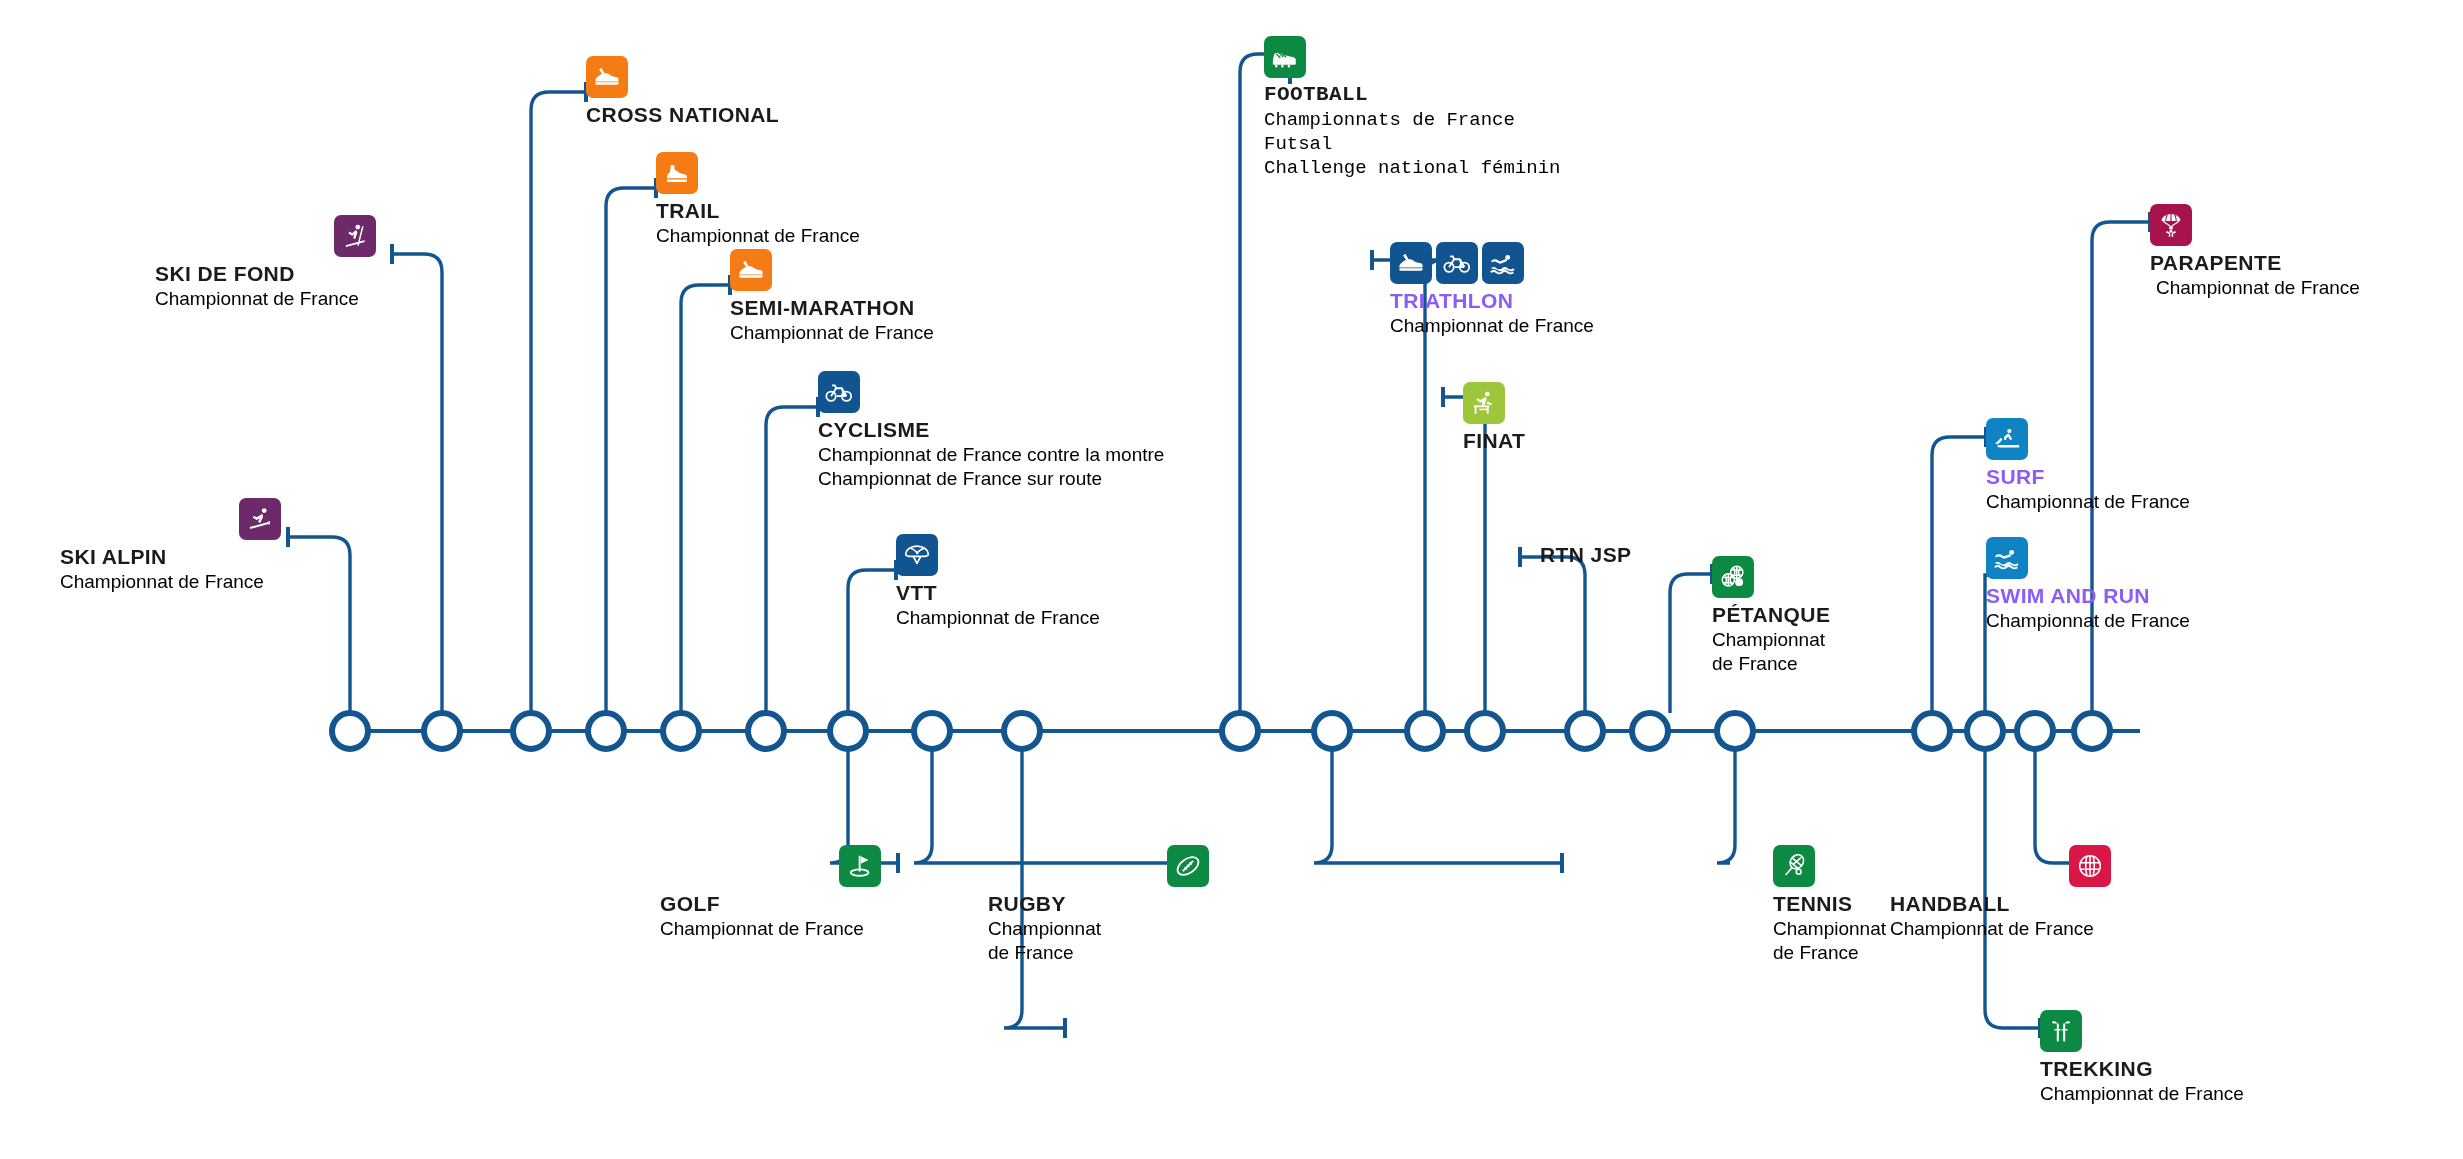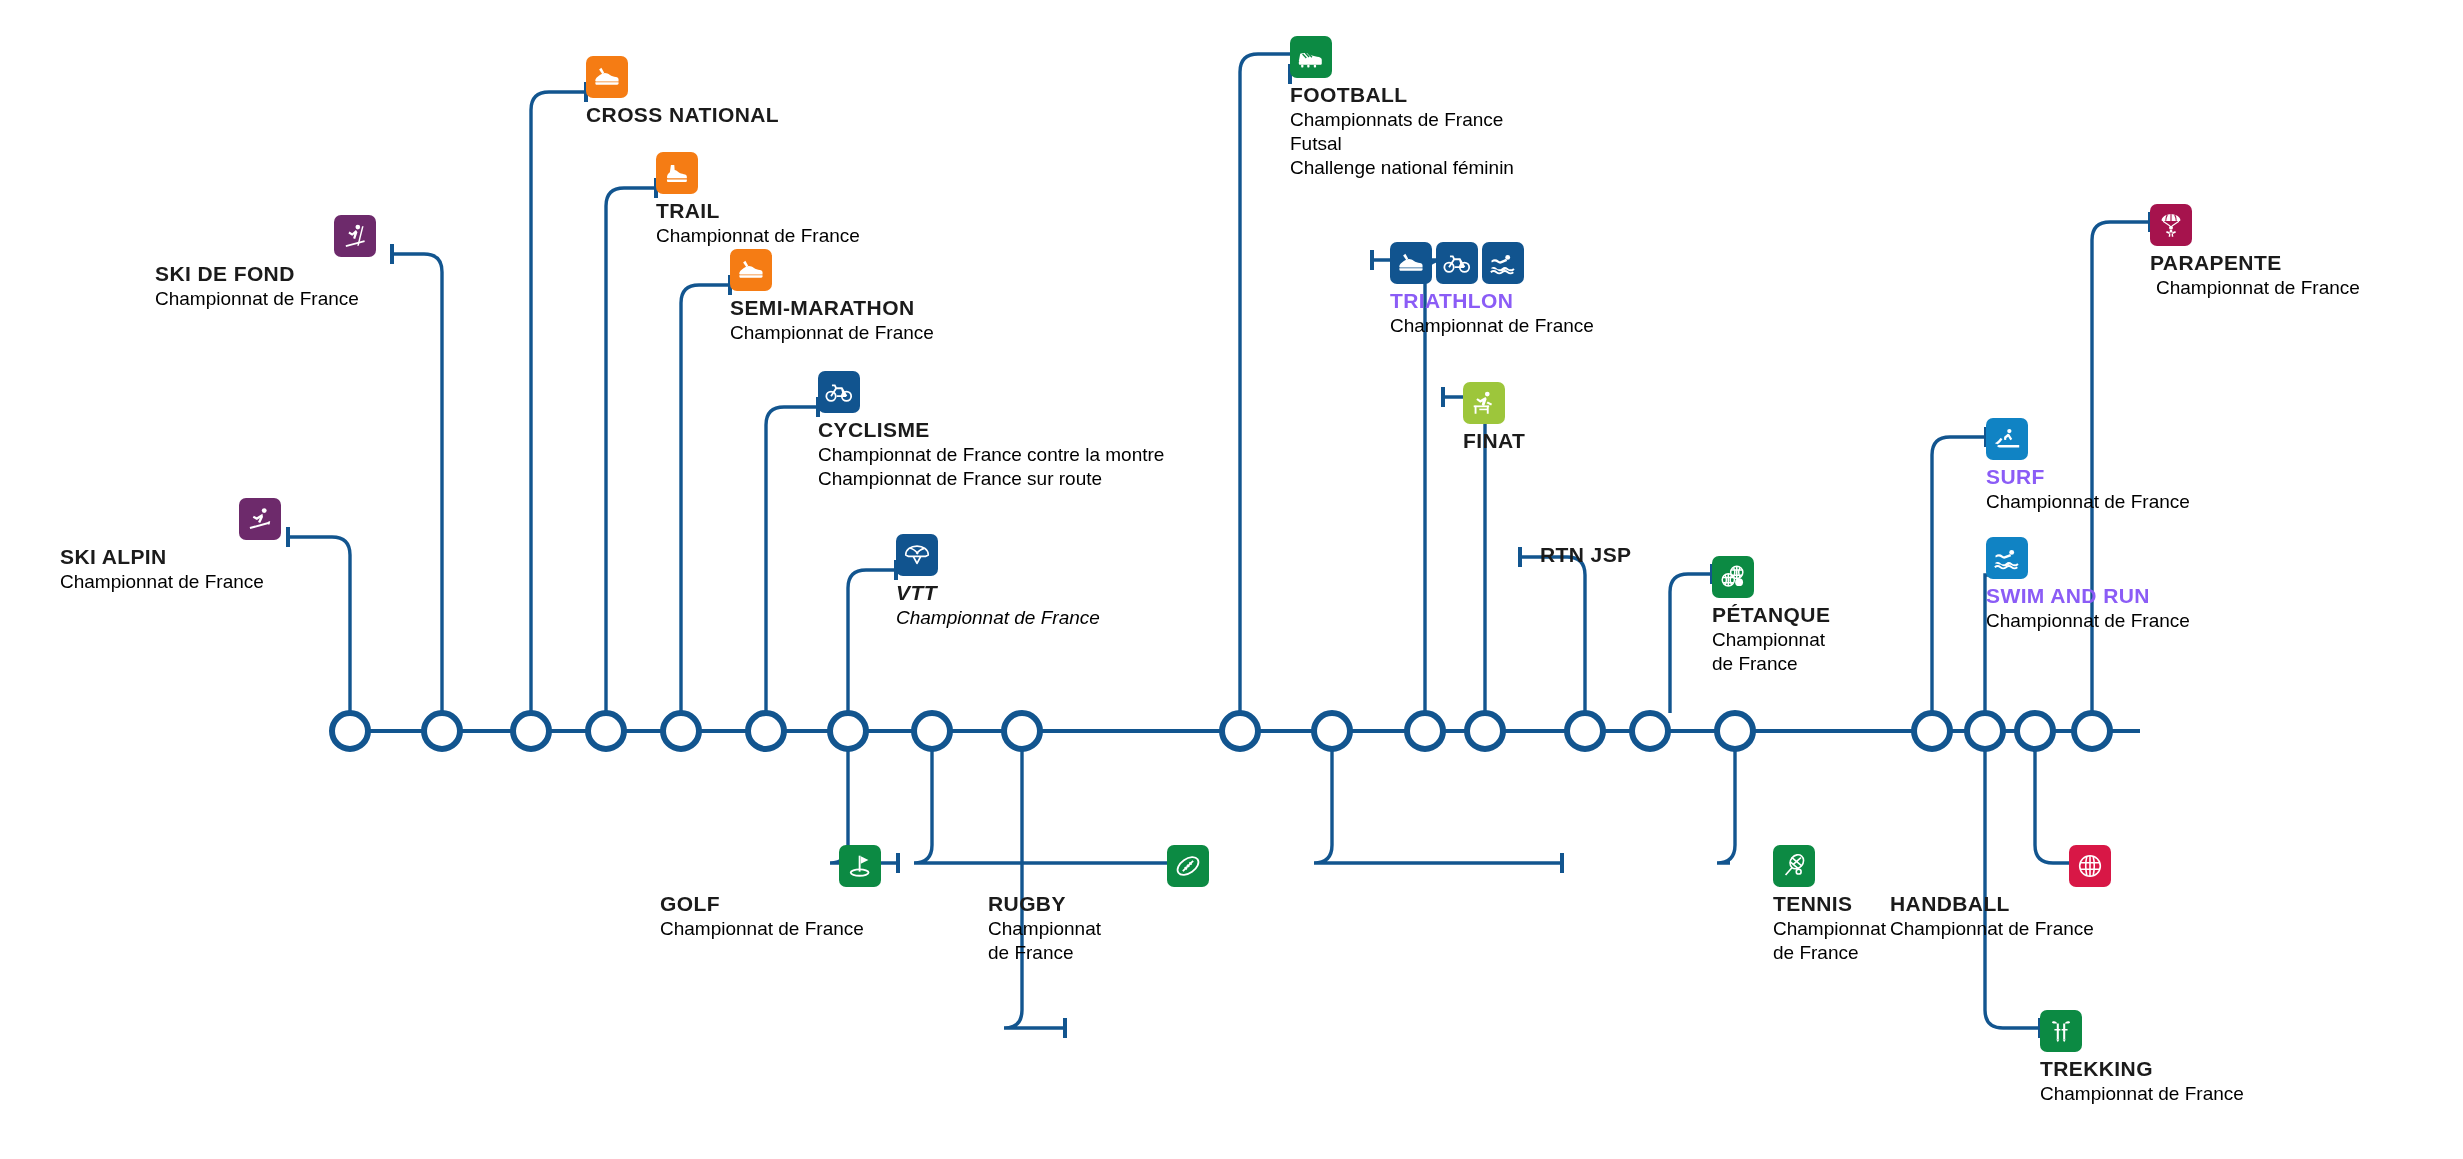--- a/index.html
+++ b/index.html
@@ -268,39 +268,39 @@
           </svg>
       </div>
     </div>
     <div class="ttl">CYCLISME</div>
     <div class="sub">
       <div>Championnat de France contre la montre</div>
       <div>Championnat de France sur route</div>
     </div>
   </div>
 
-  <div class="node anchor-left" style="left:896px; top:534px;font-style:italic;">
+  <div class="node anchor-left" style="left:896px; top:534px;">
     <div class="icon-row">
       <div class="sq" style="background:#11548f">
         <svg width="30" height="30" viewBox="0 0 32 32">
           <g fill="none" stroke="#fff" stroke-width="1.8" stroke-linejoin="round">
             <path d="M4 16c0-6 5.4-9.5 12-9.5S28 10 28 16l-3 1.5H7z"></path>
             <path d="M8 8.5c4 1 7 3 9 6.5M24 9c-3.5.8-6.5 2.8-8.5 6"></path>
             <path d="M12 17.5 16 25l4-7.5"></path>
           </g>
         </svg>
       </div>
     </div>
     <div class="ttl">VTT</div>
     <div class="sub">
       <div>Championnat de France</div>
     </div>
   </div>
 
-  <div class="node anchor-left" style="left:1290px; top:36px;">
+  <div class="node anchor-left" style="left:1264px; top:36px;font-family:Liberation Mono, monospace;">
     <div class="icon-row">
       <div class="sq" style="background:#0c8a43">
         <svg width="30" height="30" viewBox="0 0 32 32">
             <g fill="#fff">
           <path d="M4.5 12.5c3-1 6.5-1 9.5.5 2.8 1.4 5.4 2.3 8.5 2.6 3 .3 5 1.3 5 3.2v2.4H4c-.6 0-1-.4-1-1z"></path>
           <path d="M3 21.4h24.5v1.4c0 .8-.6 1.4-1.4 1.4H4.4C3.6 24.2 3 23.6 3 22.8z"></path>
           <rect x="5.5" y="24.3" width="2.4" height="2.8" rx=".7"></rect>
           <rect x="12" y="24.3" width="2.4" height="2.8" rx=".7"></rect>
           <rect x="19" y="24.3" width="2.4" height="2.8" rx=".7"></rect>
           <g stroke="#0c8a43" stroke-width="1.4">

